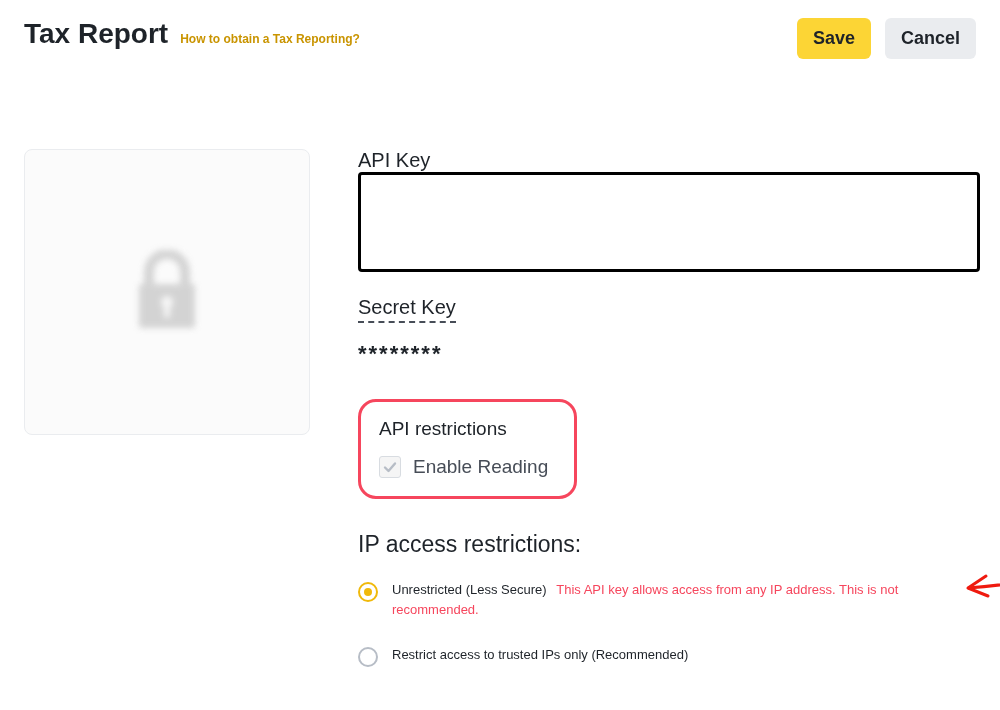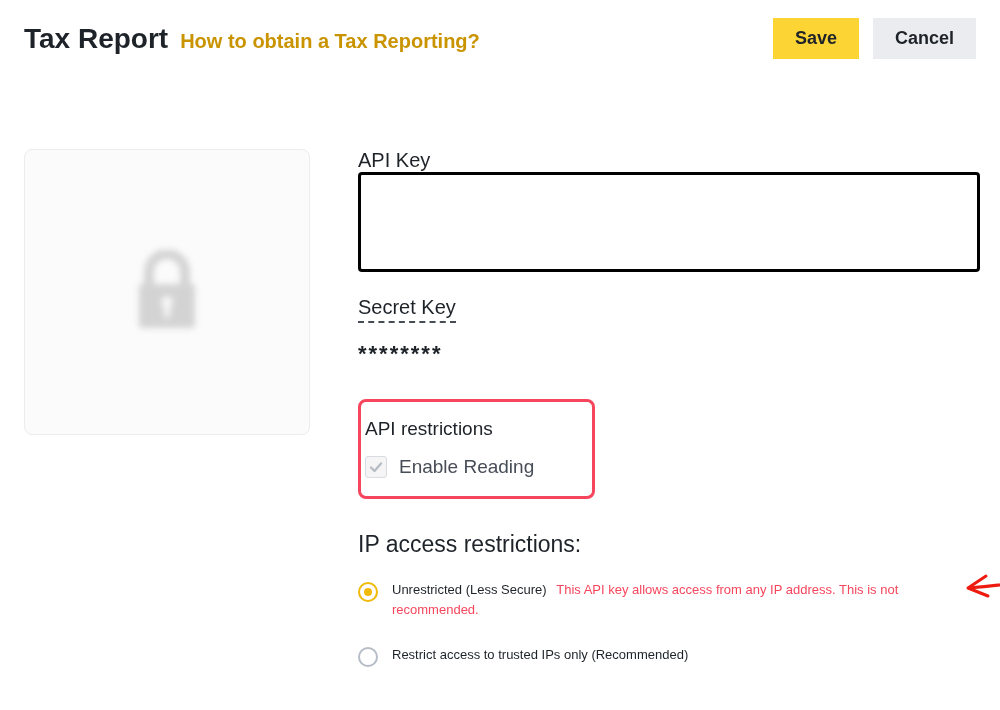--- a/index.html
+++ b/index.html
@@ -1,39 +1,39 @@
 <!DOCTYPE html>
 <html><head>
 <meta charset="utf-8">
 <style>
   * { box-sizing: border-box; margin: 0; padding: 0; }
   html, body { width: 1000px; height: 710px; font-family: -apple-system, BlinkMacSystemFont, "Segoe UI", Helvetica, Arial, sans-serif; background: #fff; color: #1e2329; }
-  .header { display: flex; align-items: center; justify-content: space-between; padding: 18px 24px 0 24px; }
+  .header { display: flex; align-items: flex-start; justify-content: space-between; padding: 18px 24px 0 24px; }
   .header-left { display: flex; align-items: baseline; gap: 12px; }
   .page-title { font-size: 28px; font-weight: 700; color: #1e2329; }
-  .help-link { font-size: 20px; font-weight: 600; color: #c99400; cursor: pointer; }
+  .help-link { font-size: 12px; font-weight: 600; color: #c99400; cursor: pointer; }
   .header-right { display: flex; gap: 14px; }
-  .btn { font-size: 18px; font-weight: 600; padding: 10px 22px; border-radius: 0; border: none; cursor: pointer; }
+  .btn { font-size: 18px; font-weight: 600; padding: 10px 16px; border-radius: 6px; border: none; cursor: pointer; }
   .btn-primary { background: #fcd535; color: #1e2329; }
   .btn-secondary { background: #eaecef; color: #1e2329; }
 
   .content { display: flex; padding: 90px 24px 0 24px; gap: 48px; }
 
   .card { width: 286px; height: 286px; border: 1px solid #eaecef; border-radius: 8px; background: #fbfbfb; display: flex; align-items: center; justify-content: center; flex-shrink: 0; }
   .lock-icon { filter: blur(3px); opacity: 0.85; }
 
   .form { flex: 1; position: relative; padding-right: 10px; }
   .field-label { font-size: 20px; color: #1e2329; display: block; }
   .api-key-input { width: 622px; height: 100px; border: 3px solid #000; border-radius: 4px; background: #fff; font-size: 16px; padding: 8px 12px; resize: none; outline: none; display: block; }
 
   .secret-wrap { margin-top: 24px; }
   .secret-label-wrap { display: inline-block; border-bottom: 2px dashed #474d57; padding-bottom: 2px; }
   .secret-value { margin-top: 18px; font-size: 22px; letter-spacing: 2px; font-weight: 700; color: #1e2329; }
 
-  .callout { margin-top: 32px; width: 237px; border: 3px solid #f6465d; border-radius: 8px; padding: 16px 16px 18px 4px; position: relative; }
+  .callout { margin-top: 32px; width: 219px; border: 3px solid #f6465d; border-radius: 18px; padding: 16px 16px 18px 18px; position: relative; }
   .callout-title { font-size: 19px; color: #1e2329; margin-bottom: 16px; }
   .checkbox-row { display: flex; align-items: center; gap: 12px; }
   .checkbox { width: 22px; height: 22px; border: 1px solid #d8dce1; border-radius: 3px; background: #f5f5f5; display: flex; align-items: center; justify-content: center; }
   .checkbox svg { display: block; }
   .checkbox-label { font-size: 19px; color: #474d57; }
 
   .arrow { position: absolute; left: 590px; top: 375px; pointer-events: none; }
 
   .ip-section { margin-top: 32px; }
   .ip-title { font-size: 23px; color: #1e2329; margin-bottom: 22px; }

